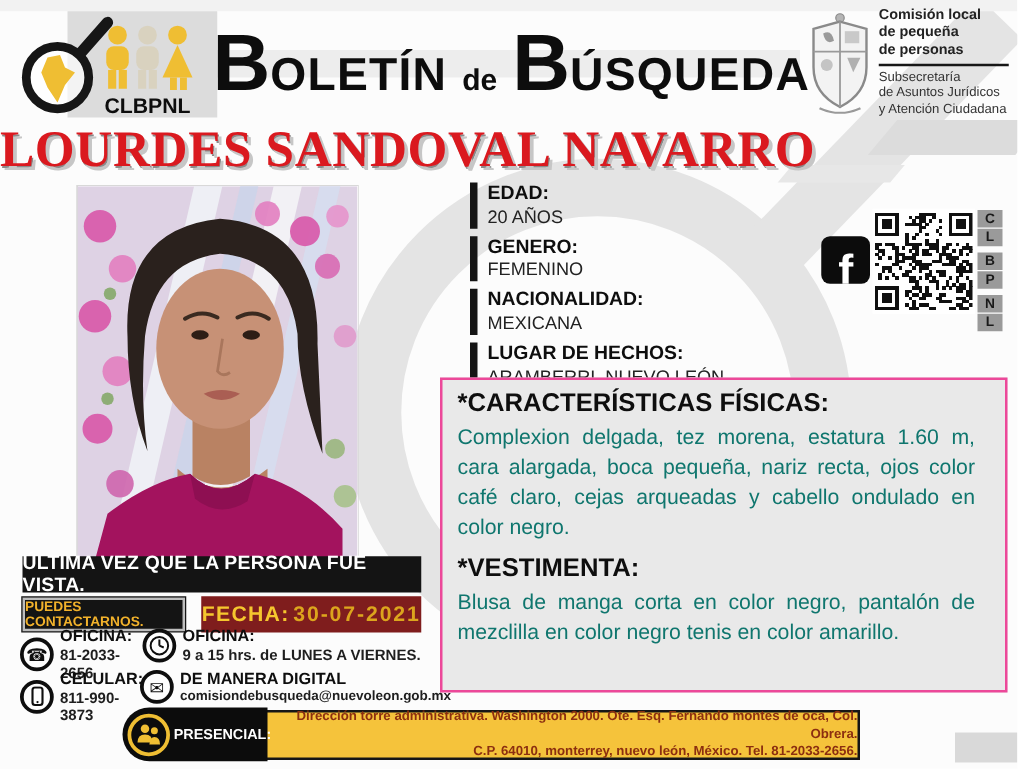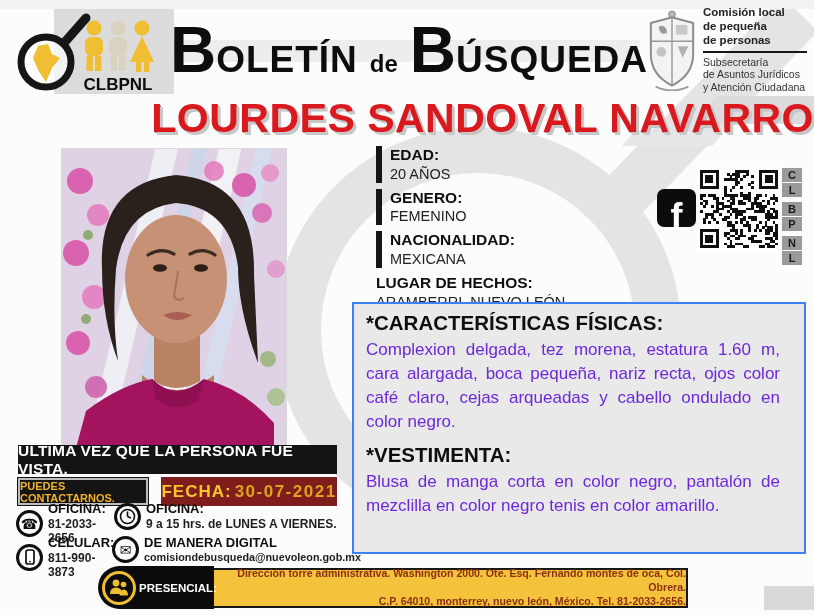--- a/index.html
+++ b/index.html
@@ -16,46 +16,46 @@
          justify-content:center;font-weight:bold;color:#0d0d0d;z-index:2;padding-top:14px;box-sizing:border-box;}
   .title .bigB{font-size:64px;line-height:1;}
   .title .caps{font-size:37px;letter-spacing:1px;line-height:1;}
   .title .de{font-size:24px;margin:0 12px;line-height:1;}
   .agency{left:646px;top:4px;width:166px;height:92px;display:flex;gap:5px;align-items:center;z-index:2;}
   .agy-text{width:108px;}
   .agy1{font-size:11.5px;font-weight:bold;line-height:1.2;color:#222;}
   .agy-div{height:2px;background:#161616;width:96%;margin:3px 0;}
   .agy2{font-size:10.5px;line-height:1.2;color:#333;}
   
-  .name{left:0;top:95px;width:100%;text-align:right;font-size:41px;font-weight:bold;
+  .name{left:0;top:95px;width:100%;text-align:left;font-size:41px;font-weight:bold;
         color:#da191f;letter-spacing:.5px;z-index:2;
-        text-shadow:3px 3px 0 #c6c6c6, 1px 1px 0 #8a8a8a;}
+        text-shadow:3px 3px 0 #c6c6c6, 1px 1px 0 #8a8a8a;font-family:Liberation Serif, serif;}
   
   .photo{left:62px;top:149px;width:224px;height:299px;z-index:1;box-shadow:0 0 0 1px #d8d8d8;}
   
   .fields{left:376px;top:146px;width:300px;z-index:2;}
   .field{display:flex;margin-bottom:6px;}
   .fbar{width:6px;background:#151515;margin-right:8px;}
   .flabel{font-size:15.5px;font-weight:bold;line-height:1.2;color:#0e0e0e;}
   .fvalue{font-size:14.5px;line-height:1.25;color:#222;}
   
   .fb{left:657px;top:189px;width:39px;height:38px;background:#0c0c0c;border-radius:7px;color:#fff;
       display:flex;align-items:flex-end;justify-content:center;font-weight:bold;font-size:36px;
       overflow:hidden;z-index:2;}
   .fb span{transform:translateY(8px);line-height:1;}
   .qr{left:698px;top:167px;width:82px;height:84px;background:#fff;padding:2px;box-sizing:border-box;z-index:2;}
   .vlet{left:782px;top:168px;display:flex;flex-direction:column;z-index:2;}
   .vbox{width:20px;height:14px;background:#9a9a9a;color:#1a1a1a;font-size:11px;font-weight:bold;
         display:flex;align-items:center;justify-content:center;margin-bottom:1px;}
   .vgap{margin-top:4px;}
   
-  .charbox{left:352px;top:302px;width:454px;height:252px;background:#e9e9e9;border:2px solid #3b82f6;
+  .charbox{left:352px;top:302px;width:454px;height:252px;background:#e9e9e9;border:2px solid #ec4899;
            box-sizing:border-box;padding:5px 12px 4px 12px;z-index:2;}
   .chtitle{font-size:20.5px;font-weight:bold;color:#0e0e0e;margin:2px 0 3px 0;}
-  .chtext{font-size:17px;color:#6d28d9;text-align:justify;line-height:1.42;margin:0 12px 8px 0;}
+  .chtext{font-size:17px;color:#0f766e;text-align:justify;line-height:1.42;margin:0 12px 8px 0;}
   
   .lastseen{left:18px;top:445px;width:319px;height:29px;background:#141414;color:#fff;font-weight:bold;
             font-size:15.5px;display:flex;align-items:center;justify-content:center;z-index:3;letter-spacing:.2px;}
   .puedes{left:18px;top:478px;width:130px;height:27px;background:#141414;border:2px solid #bdbdbd;
           outline:1px solid #141414;box-sizing:border-box;color:#f2b22b;font-weight:bold;font-size:11px;
           display:flex;align-items:center;justify-content:center;z-index:3;}
   .fecha{left:161px;top:477px;width:176px;height:29px;background:#7f1d1d;display:flex;align-items:center;
          justify-content:center;gap:3px;z-index:3;}
   .fecha .fl{color:#f5c62e;font-weight:bold;font-size:17px;letter-spacing:1px;}
   .fecha .fv{color:#dca51d;font-weight:bold;font-size:17px;letter-spacing:1.5px;}
@@ -212,21 +212,21 @@
            <div class="fvalue">FEMENINO</div>
         </div>
     </div>
     <div class="field">
       <div class="fbar"></div>
       <div>
           <div class="flabel">NACIONALIDAD:</div>
            <div class="fvalue">MEXICANA</div>
         </div>
     </div>
-    <div class="field" style="margin-top:3px;flex-direction:column;">
+    <div class="field" style="margin-top:3px;">
       <div class="fbar"></div>
       <div>
           <div class="flabel">LUGAR DE HECHOS:</div>
            <div class="fvalue">ARAMBERRI, NUEVO LEÓN.</div>
         </div>
     </div>
   </div>
 
   <div class="abs fb">
     <span>f</span>

